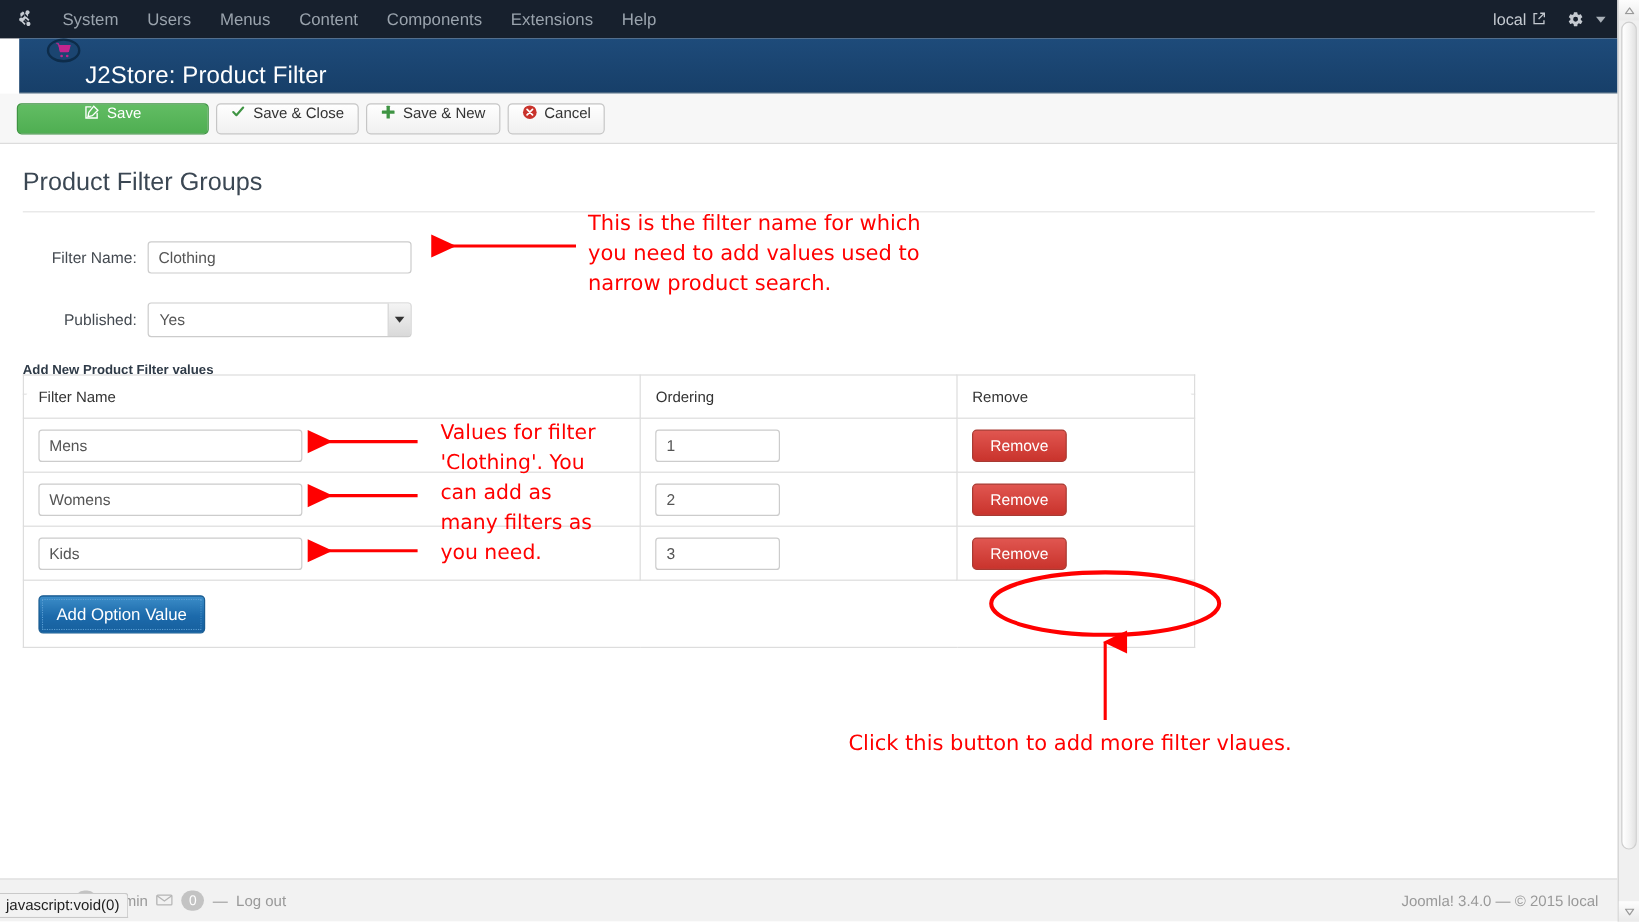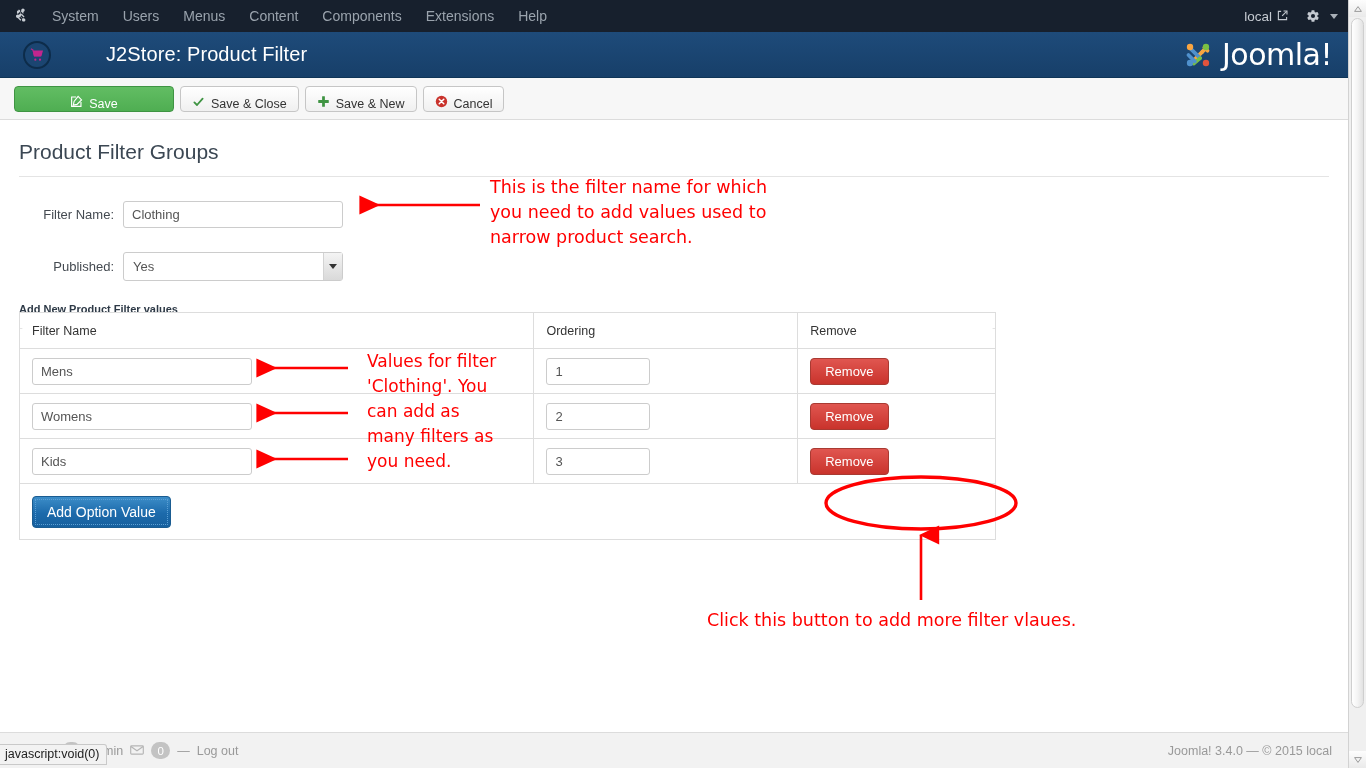--- a/index.html
+++ b/index.html
@@ -59,25 +59,25 @@
     width: 0; height: 0;
     border-left: 4px solid transparent;
     border-right: 4px solid transparent;
     border-top: 5px solid #a9b0b8;
     margin-left: 4px;
     cursor: pointer;
   }
 
   
   .subhead {
-    position: absolute; left: 0; top: 32px;
+    position: absolute; left: 16px; top: 32px;
     width: 1348px; height: 46px;
     background: linear-gradient(180deg, #1e4b7a 0%, #173f69 100%);
     border-bottom: 1px solid #0f3557;
-    display: flex; align-items: center;
+    display: flex;  flex-direction: column;
   }
   .page-icon {
     width: 28px; height: 28px;
     margin-left: 23px;
     border-radius: 50%;
     border: 2px solid #0d2c4a;
     background: #1b4571;
     display: flex; align-items: center; justify-content: center;
   }
   .page-title {
@@ -105,21 +105,21 @@
     background: #f7f7f7;
     border-bottom: 1px solid #dcdcdc;
     display: flex; align-items: center;
     padding-left: 14px;
     gap: 6px;
   }
   .btn {
     height: 26px;
     border-radius: 4px;
     font-size: 12.5px;
-    display: inline-flex; align-items: flex-end; justify-content: center;
+    display: inline-flex; align-items: flex-start; justify-content: center;
     gap: 6px;
     padding: 0 11px;
     cursor: pointer;
     border: 1px solid #c6c6c6;
     background: linear-gradient(180deg, #ffffff 0%, #f0f0f0 100%);
     color: #333333;
     white-space: nowrap;
   }
   .btn-save {
     width: 160px;

